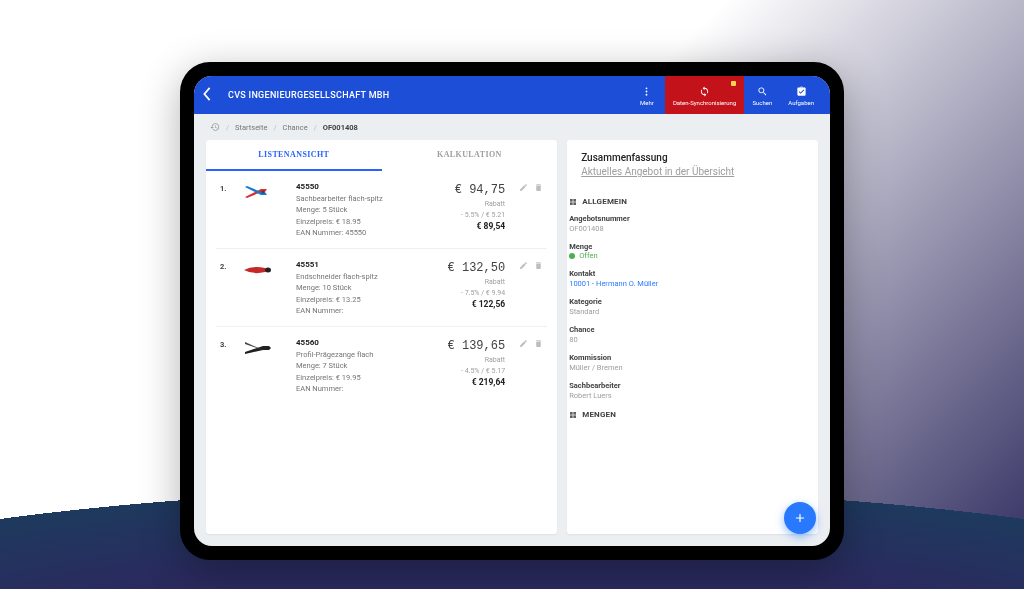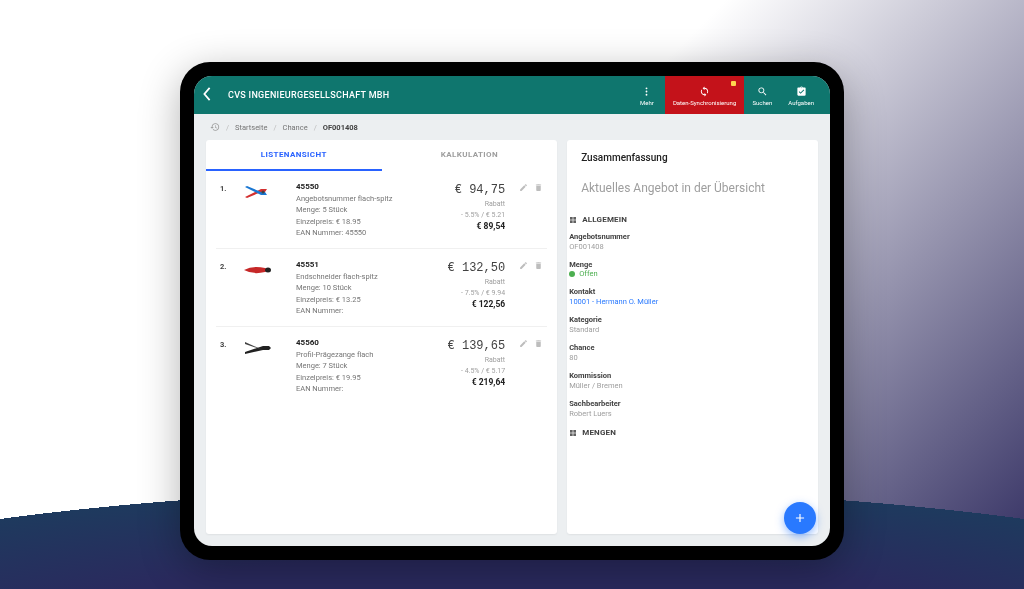--- a/index.html
+++ b/index.html
@@ -20,21 +20,21 @@
     box-shadow: 0 10px 40px rgba(0,0,0,0.3);
     z-index: 2;
   }
   .screen {
     width: 100%; height: 100%; background: #eceff1; border-radius: 18px;
     overflow: hidden; display: flex; flex-direction: column;
     font-size: 7.5px; color: #424242;
   }
   
   .app-header {
-    background: #0f766e; color: #fff; height: 38px;
+    background: #1d4ed8; color: #fff; height: 38px;
     display: flex; align-items: center; padding: 0 8px;
   }
   .back-btn { width: 18px; cursor: pointer; color:#fff; }
   .back-btn svg { width: 10px; height: 14px; }
   .app-title { font-weight: 500; font-size: 9px; letter-spacing: 0.3px; margin-left: 8px; flex: 1; }
   .header-actions { display: flex; gap: 0; height: 100%; }
   .header-action {
     display: flex; flex-direction: column; align-items: center; justify-content: center;
     padding: 3px 8px; font-size: 6px; cursor: pointer; min-width: 36px; height:100%; position:relative;
   }
@@ -47,21 +47,21 @@
   .breadcrumb svg { width:10px; height:10px; fill:#9e9e9e; }
   .breadcrumb .sep { color:#bdbdbd; }
   .breadcrumb .crumb { color:#757575; }
   .breadcrumb .crumb.link { cursor:pointer; }
   .breadcrumb .crumb.current { font-weight:700; color:#424242; }
   
   .content { flex:1; display:flex; gap:10px; padding: 0 12px 12px; overflow:hidden; }
   .panel { background:#fff; border-radius:3px; box-shadow: 0 1px 2px rgba(0,0,0,0.06); }
   .left-panel { flex: 1.4; display:flex; flex-direction:column; overflow:hidden; }
   
-  .tabs { display:flex; }
+  .tabs { display:flex;font-family:Liberation Serif, serif; }
   .tab { flex:1; text-align:center; padding:10px 0; font-size:8px; font-weight:700; letter-spacing:0.4px; color:#9e9e9e; cursor:pointer; border-bottom:2px solid transparent; }
   .tab.active { color:#2962ff; border-bottom-color:#2962ff; }
   
   .list-body { padding: 0 10px; overflow-y:auto; }
   .line-item { display:flex; padding:10px 4px; border-bottom:1px solid #f0f0f0; gap:8px; }
   .line-item:last-child { border-bottom:none; }
   .li-idx { width:12px; font-weight:700; color:#424242; padding-top:3px; }
   .li-img { width:48px; height:22px; display:flex; align-items:center; justify-content:center; }
   .tool-svg { width:42px; height:14px; }
   .li-info { flex:1.3; line-height:1.5; }
@@ -72,21 +72,21 @@
   .li-price .row1 { font-size:12px; color:#424242;font-family:Liberation Mono, monospace; }
   .li-price .row2 { color:#9e9e9e; font-size:7px; }
   .li-price .row3 { color:#9e9e9e; font-size:7px; }
   .li-price .row4 { font-weight:700; color:#212121; font-size:8.5px; }
   .li-actions { width:30px; display:flex; gap:6px; justify-content:flex-end; padding-top:2px; }
   .li-actions svg { width:9px; height:9px; fill:#bdbdbd; cursor:pointer; }
   
   .right-panel { flex:1; display:flex; flex-direction:column; overflow:hidden; }
   .summary-head { padding:12px 14px 10px; }
   .summary-title { font-size:10px; font-weight:500; color:#212121; }
-  .summary-sub { font-size:12px; color:#9e9e9e; margin-top:18px; }
+  .summary-sub { font-size:10px; color:#9e9e9e; margin-top:3px;text-decoration:underline; }
   .summary-body { padding: 0 2px 10px; overflow-y:auto; flex:1; }
   .section-head { display:flex; align-items:center; gap:5px; font-weight:700; font-size:8px; color:#424242; margin: 10px 0 8px; letter-spacing:0.2px; }
   .section-head svg { width:8px; height:8px; fill:#616161; }
   .field { margin-bottom:9px; }
   .field-label { font-size:7.5px; font-weight:700; color:#424242; }
   .field-value { font-size:7.5px; color:#9e9e9e; margin-top:1px; }
   .status-row { display:flex; align-items:center; gap:4px; }
   .status-dot { width:6px; height:6px; border-radius:50%; background:#4caf50; }
   .status-text { color:#4caf50; font-size:7.5px; }
   .link-blue { color:#2979ff; cursor:pointer; }
@@ -172,21 +172,21 @@
             <div class="li-idx">1.</div>
             <div class="li-img">
               <svg class="tool-svg" viewBox="0 0 42 14">
                   <path d="M2 12 L18 4 L24 4 L22 7 L18 7 L4 13 Z" fill="#d32f2f"></path>
                   <path d="M2 2 L18 10 L24 10 L22 7 L18 7 L4 1 Z" fill="#1976d2"></path>
                   <circle cx="20" cy="7" r="1.5" fill="#424242"></circle>
                 </svg>
             </div>
             <div class="li-info">
               <div class="sku">45550</div>
-              <div class="name">Angebotsnummer flach-spitz</div>
+              <div class="name">Sachbearbeiter flach-spitz</div>
               <div class="meta">Menge: 5 Stück</div>
               <div class="meta">Einzelpreis: € 18.95</div>
               <div class="meta">EAN Nummer: 45550</div>
             </div>
             <div class="li-price">
               <div class="row1">€ 94,75</div>
               <div class="row2">Rabatt</div>
               <div class="row3">- 5.5% / € 5.21</div>
               <div class="row4">€ 89,54</div>
             </div>

